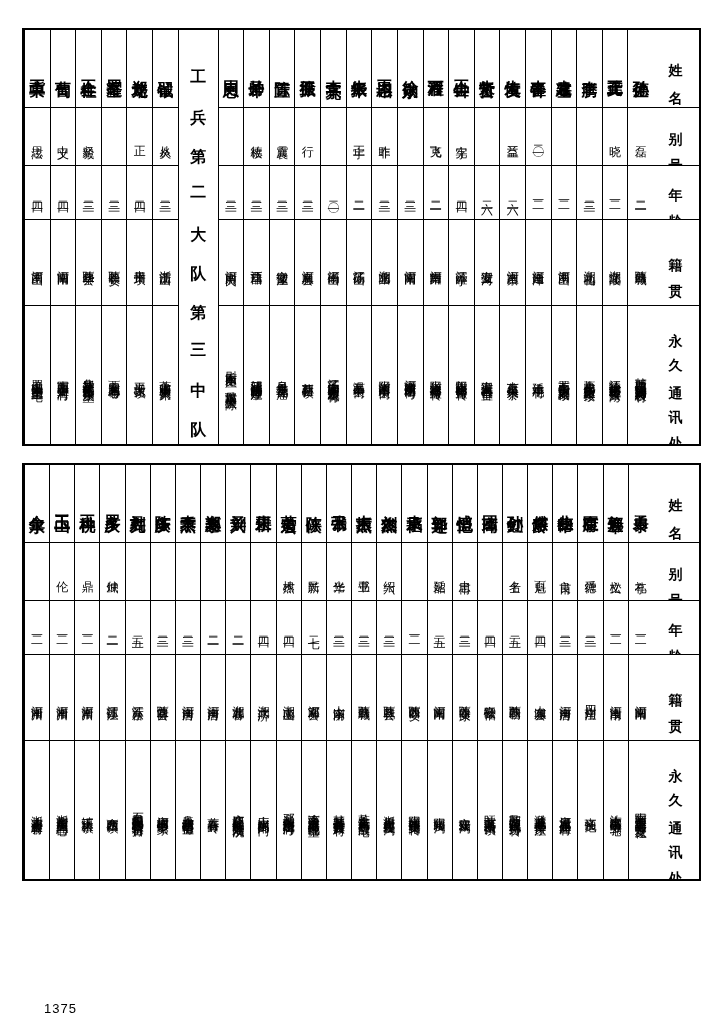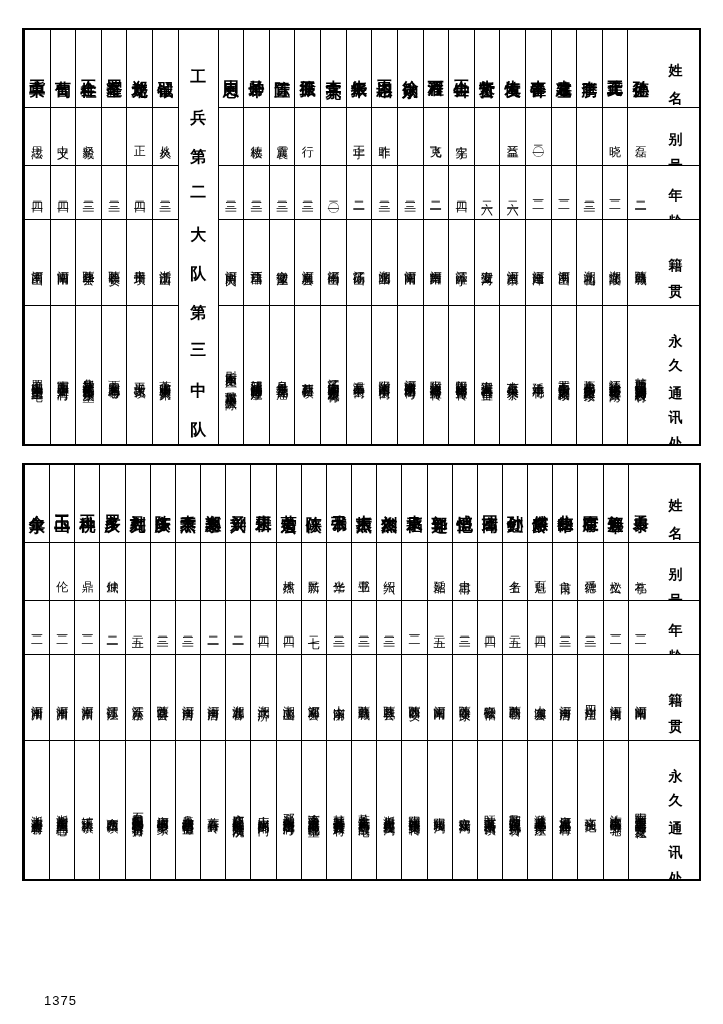--- a/index.html
+++ b/index.html
@@ -90,21 +90,21 @@
 
   .unit-txt {
     font-size: 16px;
     font-weight: bold;
     letter-spacing: 10px;
   }
 
   .pagenum {
     position: absolute;
     left: 44px;
-    bottom: 16px;
+    bottom: 8px;
     font-size: 13px;
     font-family: "Liberation Sans", sans-serif;
     letter-spacing: 1px;
     text-align: center;
   }
 </style>
 </head>
 <body>
 
 <div class="page">

